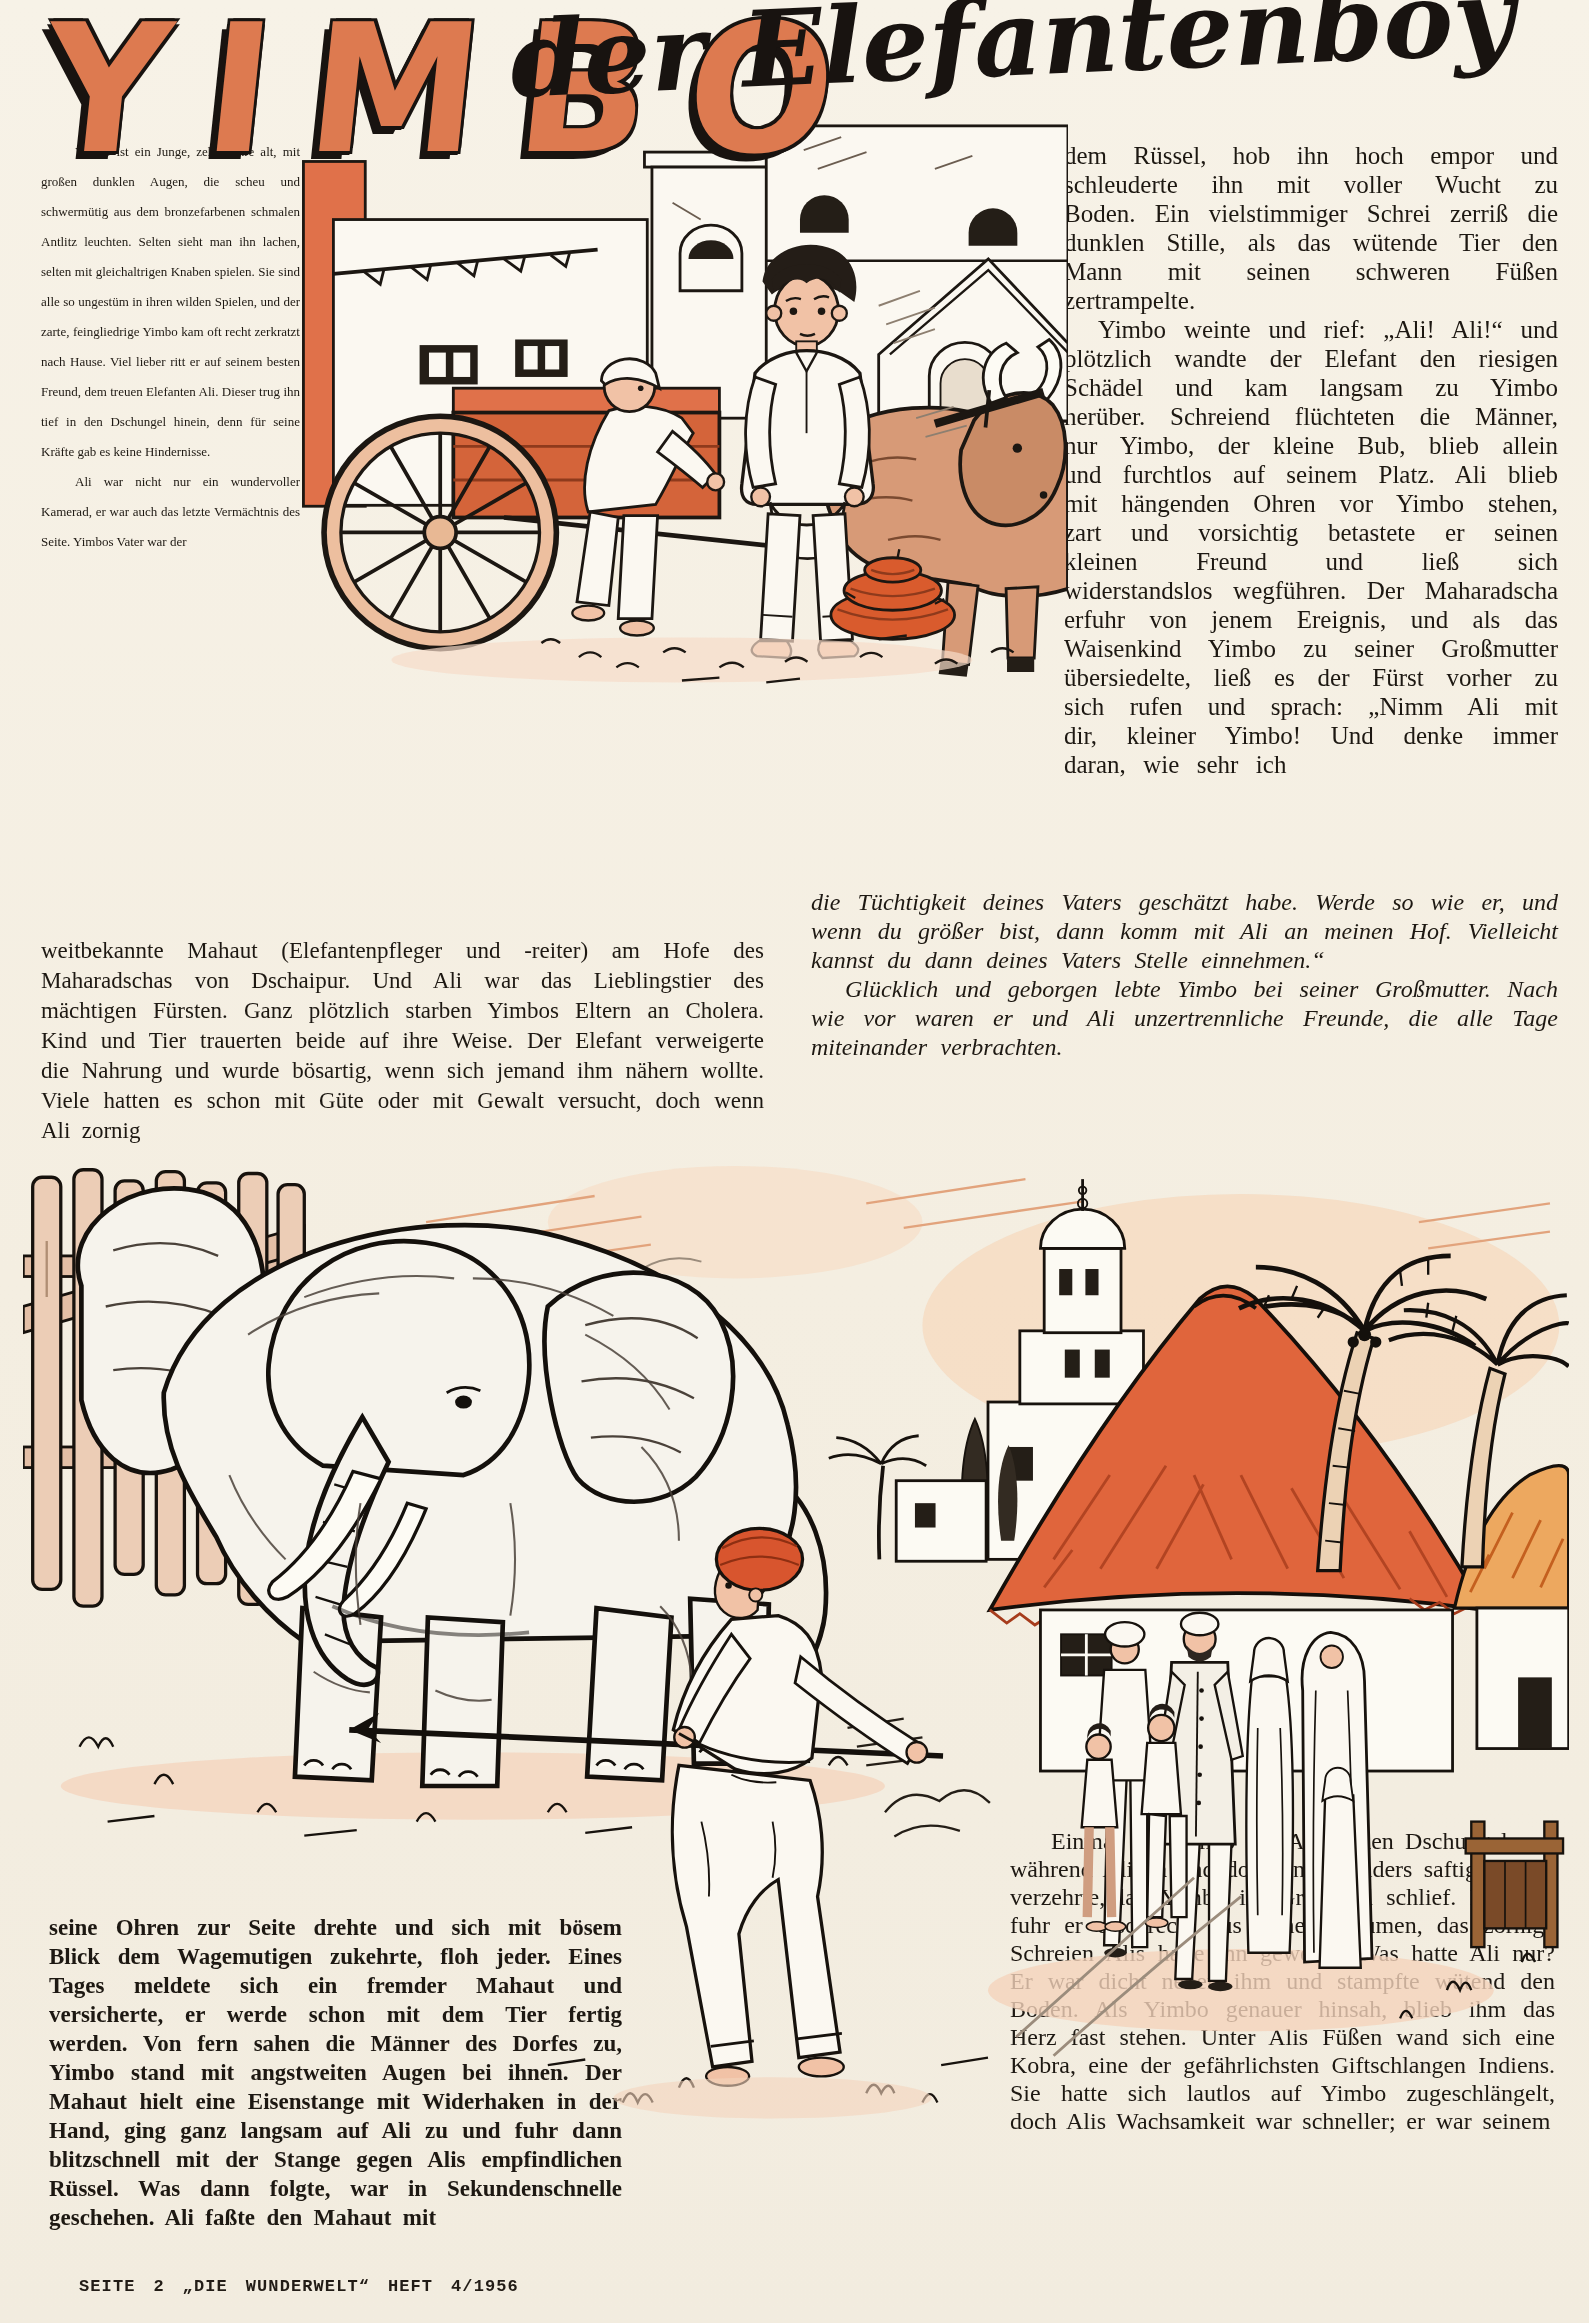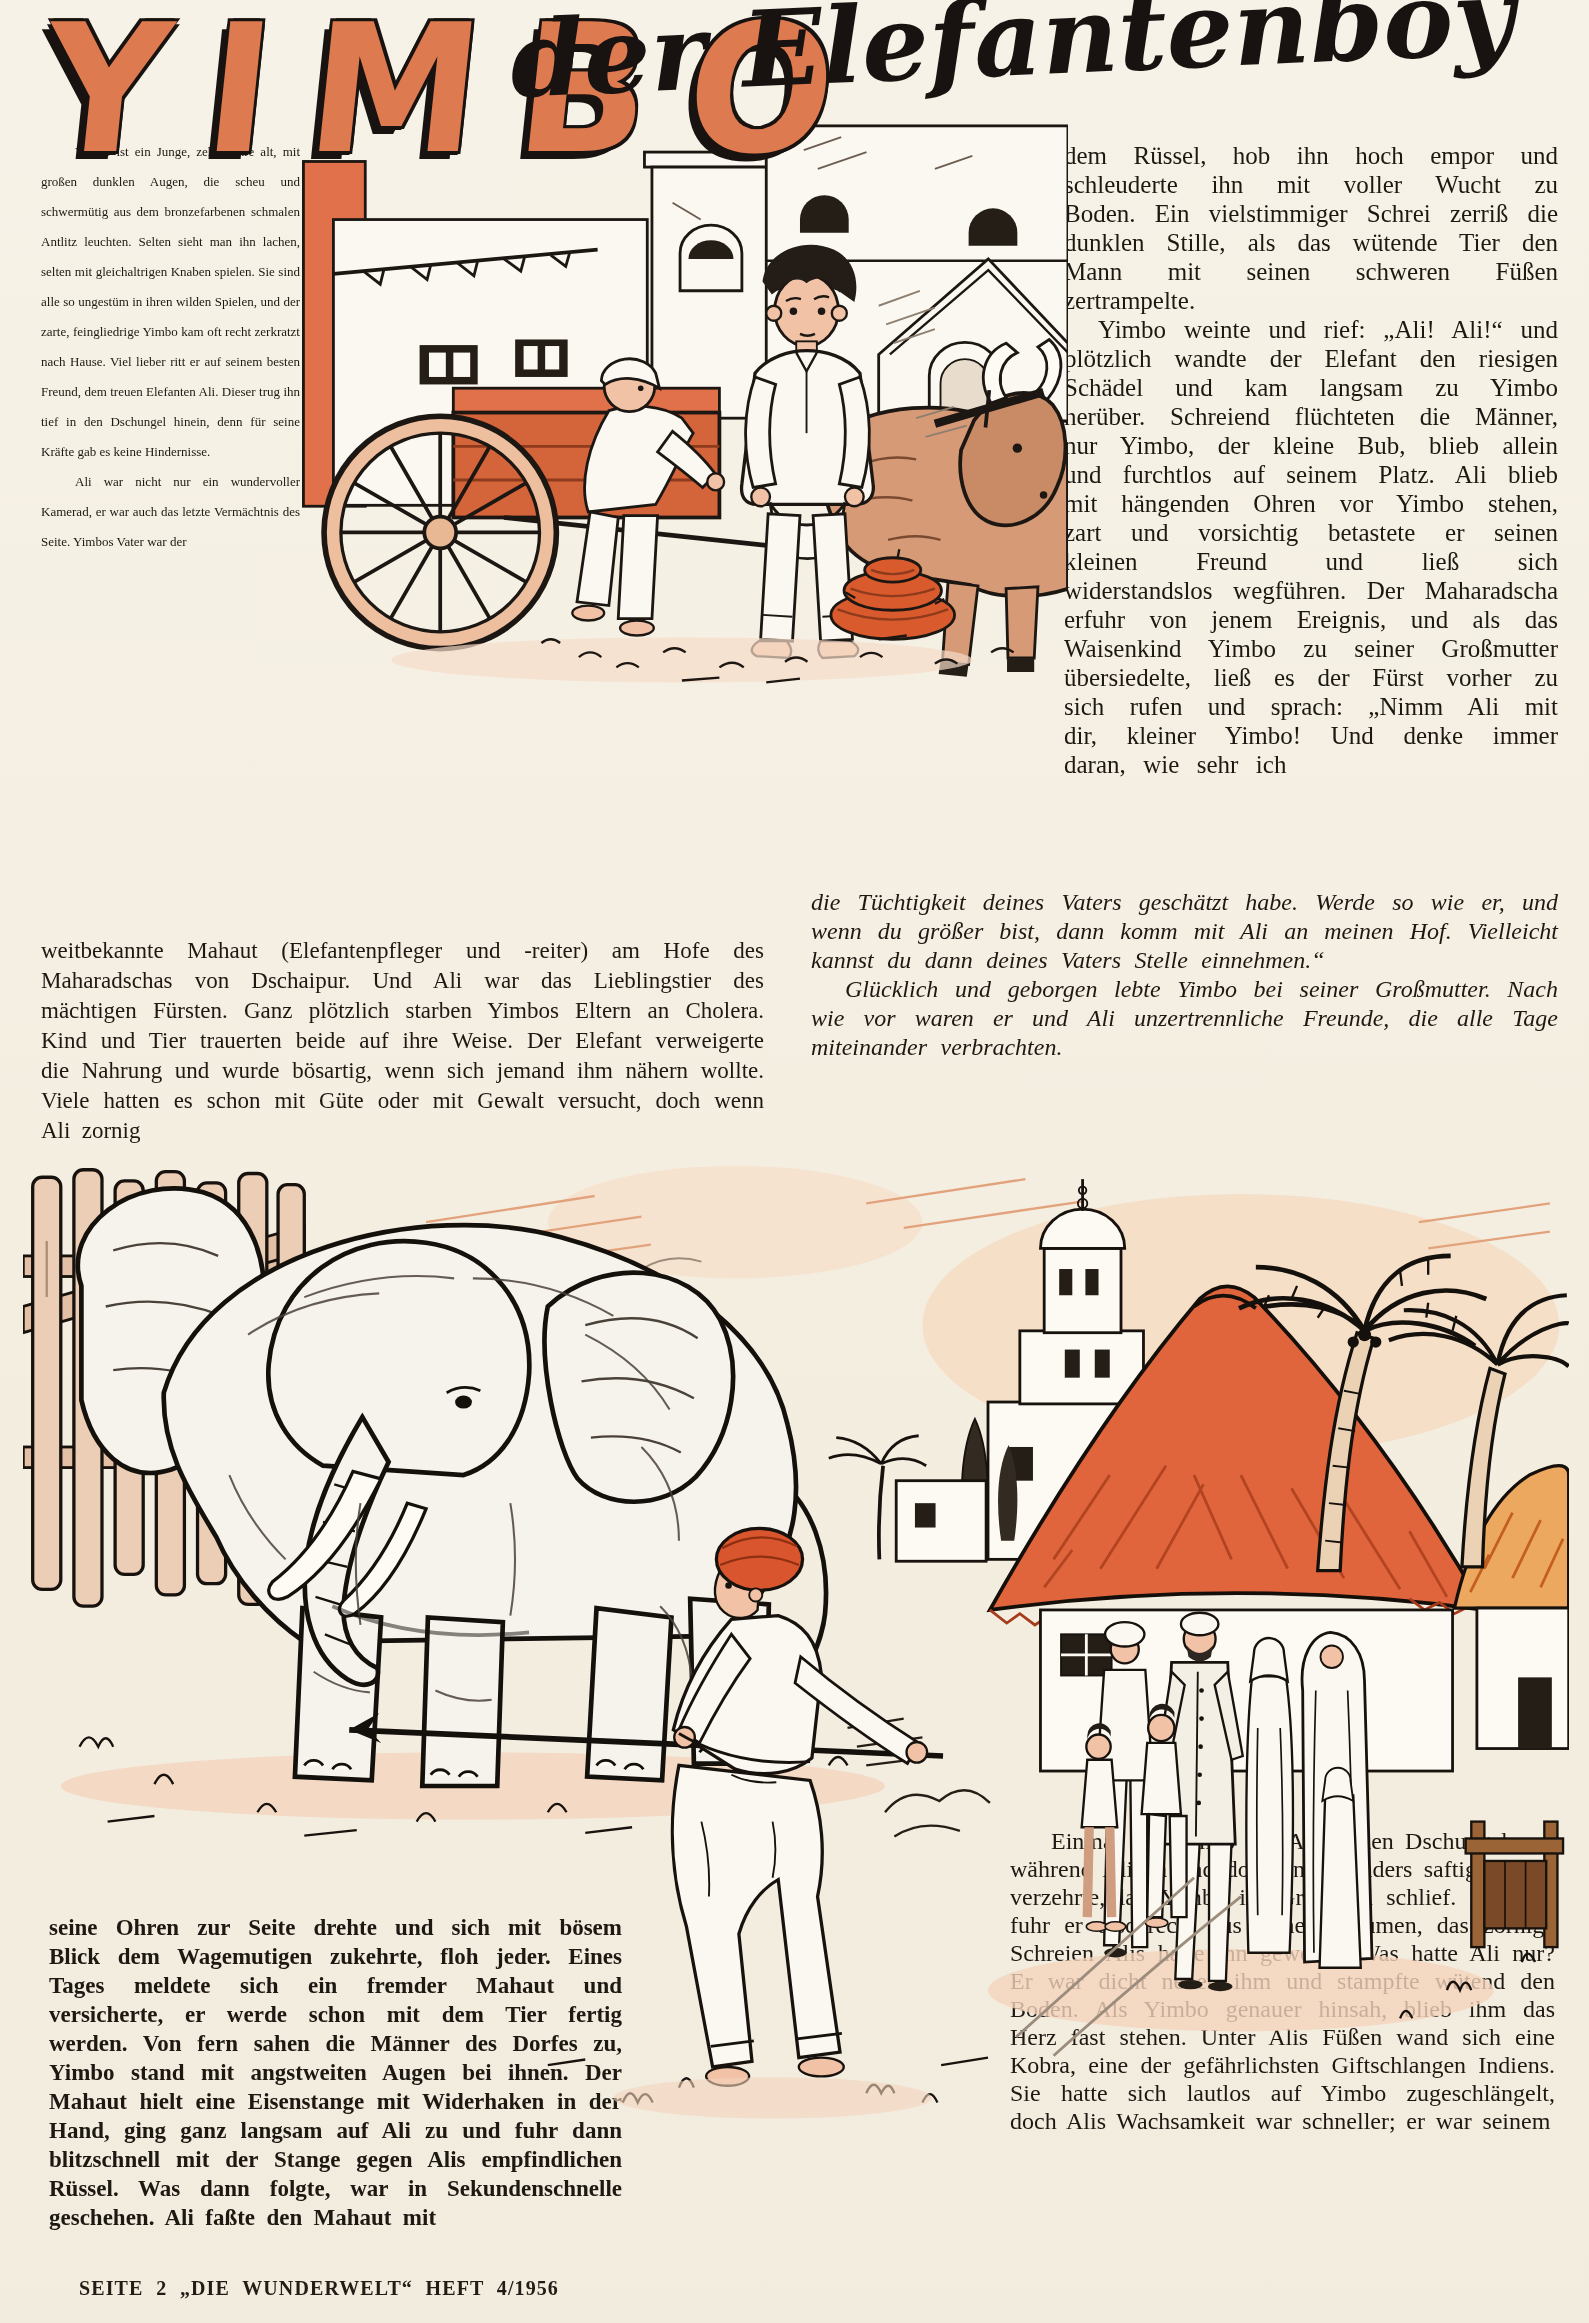--- a/index.html
+++ b/index.html
@@ -30,22 +30,22 @@
   .txt p.ind{text-indent:34px;}
   .col-tl{left:41px;  top:137px;  width:259px; font-size:13px;   line-height:30px;}
   .col-lw{left:41px;  top:924px;  width:723px; font-size:23px; line-height:30px; word-spacing:5.6px;margin-top:12px;}
   .col-tr{left:1064px;top:141px;  width:494px; font-size:25px;   line-height:29px; word-spacing:11.2px;}
   .col-rw{left:811px; top:888px;  width:747px; font-size:24px;   line-height:29px; word-spacing:7.5px;font-style:italic;}
   .col-bl{left:49px;  top:1913px; width:573px; font-size:23px; line-height:29px; word-spacing:5.6px;font-weight:bold;}
   .col-br{left:1010px;top:1827px; width:545px; font-size:24px; line-height:28px; word-spacing:4.7px;}
   .col-br p.ind{text-indent:41px;}
   
   .footer{
-    left:79px; top:2277px; font-family:Liberation Serif, serif;
-    font-weight:bold; font-size:20px; letter-spacing:1.1px; word-spacing:6.6px; color:#221c16;
+    left:79px; top:2277px; font-family:Liberation Mono, monospace;
+    font-weight:bold; font-size:17px; letter-spacing:1.1px; word-spacing:6.6px; color:#221c16;
   }
   svg{display:block;}
   .illo-top{left:279px; top:109px; z-index:1;}
   .illo-mid{left:22.5px;  top:1166px; z-index:1;}
 </style>
 </head>
 <body>
 
 <div class="page">
 

